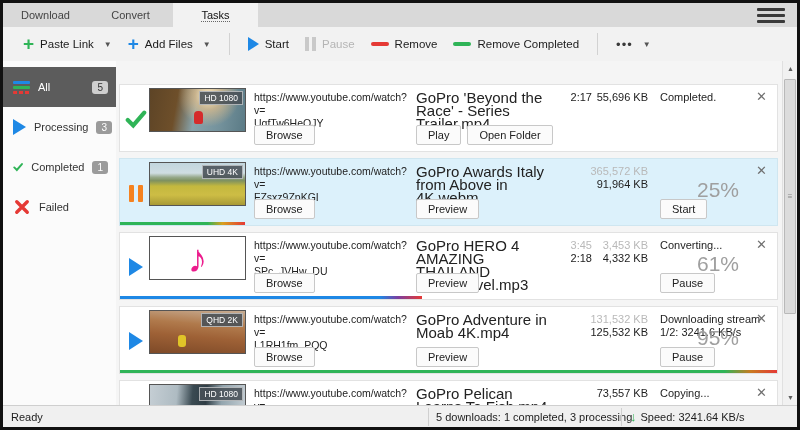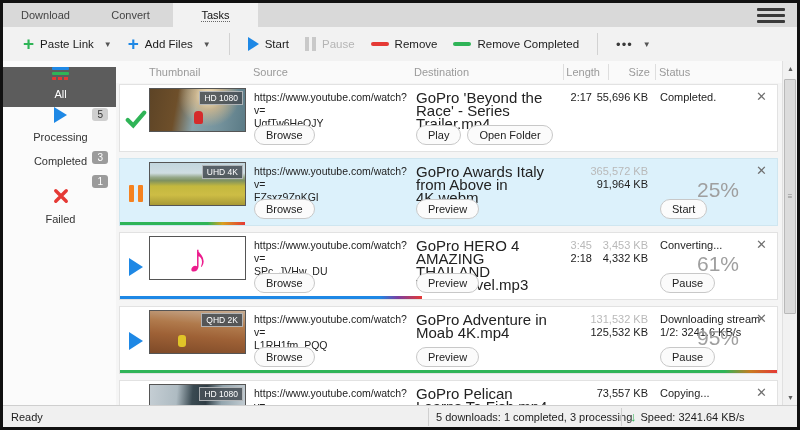--- a/index.html
+++ b/index.html
@@ -31,21 +31,21 @@
   .dash { width:18px; height:4px; border-radius:2px; display:block; }
   .dash.red { background:#e53935; }
   .dash.green { background:#2fb457; }
   .tsep { width:1px; height:22px; background:#d2d2d2; margin:0 8px; }
   .dots { font-size:13px; letter-spacing:1px; color:#3a3a3a; }
 
   
   .content { flex:1 1 auto; display:flex; min-height:0; background:#fbfbfb; }
 
   .sidebar { width:113px; flex:0 0 113px; background:#fbfbfb; padding-top:6px; }
-  .side-item { height:40px; display:flex; align-items:center; padding:0 8px 0 10px; gap:8px; color:#333;flex-direction:column; }
+  .side-item { height:40px; display:flex; align-items:center; padding:0 8px 0 10px; gap:8px; color:#333; }
   .side-item.active { background:#5c5c5c; color:#fff; }
   .side-item .count { margin-left:auto; background:#9b9b9b; color:#fff; border-radius:3px;
                       font-size:10px; padding:1px 5px; }
   .side-item.active .count { background:#cfcfcf; color:#333; }
   .lines-icon { display:flex; flex-direction:column; gap:2px; width:17px; }
   .lines-icon i { height:3px; border-radius:1px; display:block; }
   .li-blue { background:#1e88e5; }
   .li-green { background:#2fb457; }
   .li-red { background:repeating-linear-gradient(90deg,#e53935 0 4px, transparent 4px 6px); }
   .side-tri { width:0; height:0; border-top:8px solid transparent; border-bottom:8px solid transparent; border-left:13px solid #1e88e5; }
@@ -80,21 +80,21 @@
   .hiker { position:absolute; left:28px; top:24px; width:8px; height:12px; background:#e0c428; border-radius:3px; }
   .thumb-5 { background: linear-gradient(95deg,#c5ced4 0%,#aebbc2 28%,#3a4a52 44%,#2e3c44 58%,#93a5ae 74%,#c5ced4 100%); }
 
   .srcurl { position:absolute; left:134px; top:6px; width:155px; font-size:10.5px; line-height:13px; color:#222; word-break:break-all; }
   .destname { position:absolute; left:296px; top:6px; width:146px; font-size:15px; line-height:13px; color:#222; }
   .muted { color:#b9b9b9; }
   .lencell { position:absolute; left:408px; top:6px; width:64px; text-align:right; line-height:13px; }
   .sizecell { position:absolute; left:454px; top:6px; width:74px; text-align:right; line-height:13px; }
   .statcell { position:absolute; left:540px; top:6px; width:120px; line-height:13px; color:#1d1d1d; }
   .pct { position:absolute; right:38px; top:19px; font-size:21px; color:#9f9f9f; }
-  .rbtn { display:inline-block; background:#fbfbfb; border:1px solid #c8c8c8; border-radius:10px;
+  .rbtn { display:inline-block; background:#fbfbfb; border:1px solid #c8c8c8; border-radius:2px;
           padding:3px 11px; font-size:11px; color:#222; text-align:center; }
   .btn-browse { position:absolute; left:134px; bottom:6px; }
   .btn-dest { position:absolute; left:296px; bottom:6px; display:flex; gap:6px; }
   .btn-action { position:absolute; left:540px; bottom:6px; }
   .close { position:absolute; right:10px; top:4px; color:#6f6f6f; font-size:13px; }
   .pbar { position:absolute; left:0; bottom:0; height:3px; }
   .pb2 { width:19%; background:linear-gradient(90deg,#2fb457 0 70%,#d8a020 82%,#e53935 100%); }
   .pb3 { width:46%; background:linear-gradient(90deg,#1e88e5 0 86%,#7b3fa0 92%,#e53935 100%); }
   .pb4 { width:100%; background:linear-gradient(90deg,#2fb457 0 92%,#c97a20 96%,#e53935 100%); }
 
@@ -202,31 +202,20 @@
       </div>
       <div class="side-item">
         <svg class="icon-svg" viewBox="0 0 24 24">
             <path d="M5 5l14 14M19 5L5 19" stroke="#e53935" stroke-width="4.5" fill="none" stroke-linecap="round"></path>
           </svg>
         <span>Failed</span>
       </div>
     </div>
 
     <div class="main">
-      <div class="listhead">
-        <span class="lh" style="left:33px">Thumbnail</span>
-        <span class="lh" style="left:137px">Source</span>
-        <span class="lh" style="left:298px">Destination</span>
-        <span class="lh r" style="left:410px;width:74px">Length</span>
-        <span class="lh r" style="left:462px;width:72px">Size</span>
-        <span class="lh" style="left:543px">Status</span>
-        <span class="hsep" style="left:447px"></span>
-        <span class="hsep" style="left:492px"></span>
-        <span class="hsep" style="left:539px"></span>
-      </div>
 
       <div class="rows">
 
         <div class="row">
           <span class="stateicon">
             <svg width="22" height="22" viewBox="0 0 24 24">
                 <path d="M3 13l6 6L21 5" stroke="#2fb457" stroke-width="4.5" fill="none" stroke-linecap="round"></path>
               </svg>
           </span>
           <div class="thumb thumb-1">

